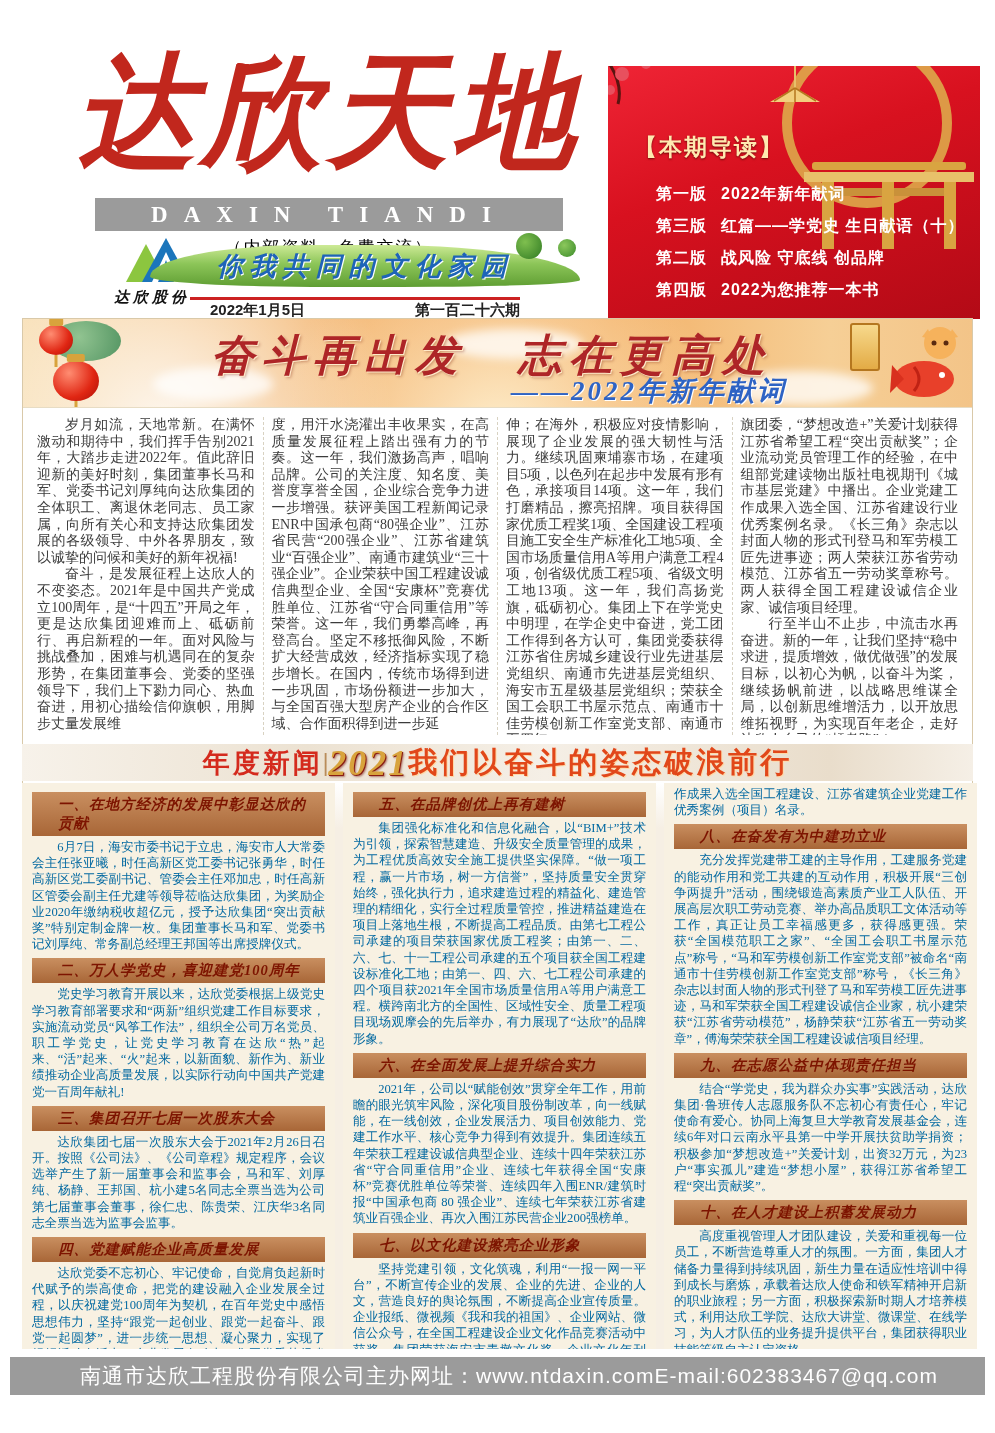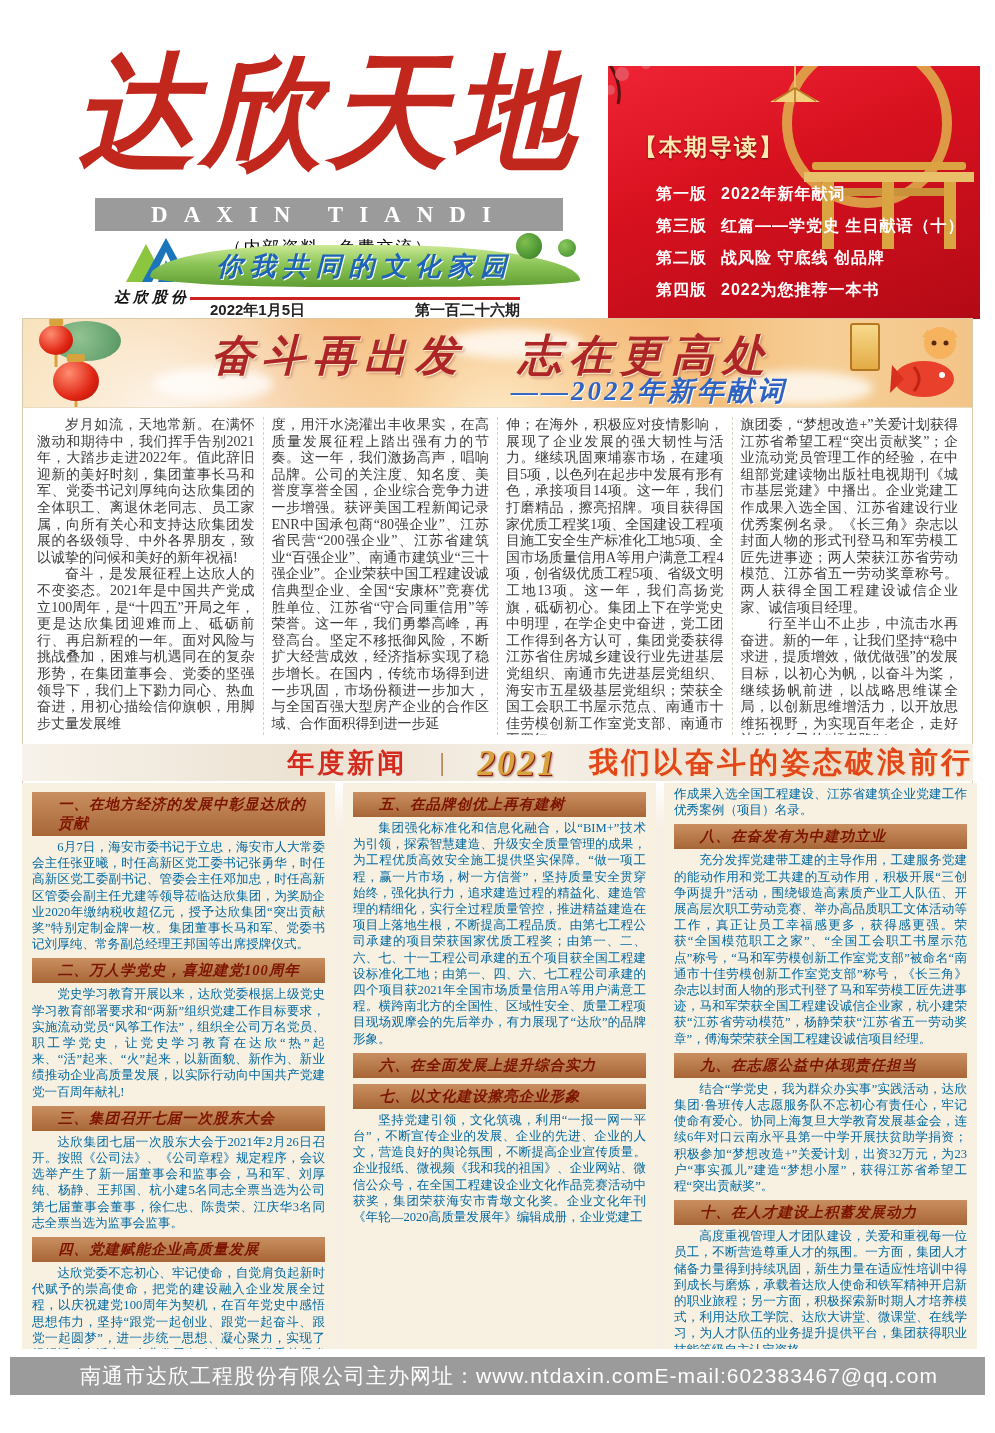--- a/index.html
+++ b/index.html
@@ -75,21 +75,21 @@
   .article{display:flex;height:318px;padding:9px 6px;box-sizing:content-box;
      border-top:1px solid #e7dcc4;}
   .acol{flex:1;padding:0 8px;overflow:hidden;border-right:1px dashed #d8d2c2;}
   .acol:last-child{border-right:none;}
   .article p{margin:0;font-size:14px;line-height:16.6px;text-align:justify;color:#3c3c3c;}
   .article p.ind{text-indent:2em;}
 
   
   .news-banner{position:absolute;left:22px;top:744px;width:951px;height:37px;
      background:linear-gradient(90deg,#f7f2ea 0%,#ece2d2 30%,#f5efe6 55%,#e9ddcb 85%,#f5efe6 100%);
-     display:flex;align-items:center;justify-content:flex-end;gap:32px;overflow:hidden;}
+     display:flex;align-items:center;justify-content:center;gap:0;overflow:hidden;}
   .nb-label{color:#d42a1d;font-size:27px;font-weight:900;letter-spacing:3px;}
   .nb-pipe{color:#b98c5a;font-size:26px;font-weight:bold;}
   .nb-year{font-size:36px;font-weight:900;font-style:italic;color:#d8a33c;
      text-shadow:1px 1px 0 #8a1d12,2px 2px 2px rgba(120,20,10,.5);letter-spacing:2px;}
   .nb-title{font-size:29px;font-weight:900;color:#e1471a;letter-spacing:3px;
      text-shadow:1px 1px 0 #ffd9a8;}
 
   
   .news{position:absolute;left:22px;top:783px;width:955px;height:566px;display:flex;gap:8px;
      background:linear-gradient(180deg,#ffffff,#f6efe4 8%);}
@@ -235,20 +235,21 @@
       <p>党史学习教育开展以来，达欣党委根据上级党史学习教育部署要求和“两新”组织党建工作目标要求，实施流动党员“风筝工作法”，组织全公司万名党员、职工学党史，让党史学习教育在达欣“热”起来、“活”起来、“火”起来，以新面貌、新作为、新业绩推动企业高质量发展，以实际行动向中国共产党建党一百周年献礼!</p>
       <h3>三、集团召开七届一次股东大会</h3>
       <p>达欣集团七届一次股东大会于2021年2月26日召开。按照《公司法》、《公司章程》规定程序，会议选举产生了新一届董事会和监事会，马和军、刘厚纯、杨静、王邦国、杭小建5名同志全票当选为公司第七届董事会董事，徐仁忠、陈贵荣、江庆华3名同志全票当选为监事会监事。</p>
       <h3>四、党建赋能企业高质量发展</h3>
       <p>达欣党委不忘初心、牢记使命，自觉肩负起新时代赋予的崇高使命，把党的建设融入企业发展全过程，以庆祝建党100周年为契机，在百年党史中感悟思想伟力，坚持“跟党一起创业、跟党一起奋斗、跟党一起圆梦”，进一步统一思想、凝心聚力，实现了组织活动有活力、企业发展有动力。集团党委获得省住房城乡建设行业先进基层党组织、南通市先进基层党组织，流动党员管理工作特色做法被中组部《城市基层党建》栏目专题报道。</p>
     </div>
     <div class="ncol">
       <h3>五、在品牌创优上再有建树</h3>
       <p>集团强化标准化和信息化融合，以“BIM+”技术为引领，探索智慧建造、升级安全质量管理的成果，为工程优质高效安全施工提供坚实保障。“做一项工程，赢一片市场，树一方信誉”，坚持质量安全贯穿始终，强化执行力，追求建造过程的精益化、建造管理的精细化，实行全过程质量管控，推进精益建造在项目上落地生根，不断提高工程品质。由第七工程公司承建的项目荣获国家优质工程奖；由第一、二、六、七、十一工程公司承建的五个项目获全国工程建设标准化工地；由第一、四、六、七工程公司承建的四个项目获2021年全国市场质量信用A等用户满意工程。横跨南北方的全国性、区域性安全、质量工程项目现场观摩会的先后举办，有力展现了“达欣”的品牌形象。</p>
       <h3>六、在全面发展上提升综合实力</h3>
+      <p>2021年，公司以“赋能创效”贯穿全年工作，用前瞻的眼光筑牢风险，深化项目股份制改革，向一线赋能，在一线创效，企业发展活力、项目创效能力、党建工作水平、核心竞争力得到有效提升。集团连续五年荣获工程建设诚信典型企业、连续十四年荣获江苏省“守合同重信用”企业、连续七年获得全国“安康杯”竞赛优胜单位等荣誉、连续四年入围ENR/建筑时报“中国承包商 80 强企业”、连续七年荣获江苏省建筑业百强企业、再次入围江苏民营企业200强榜单。</p>
       <h3>七、以文化建设擦亮企业形象</h3>
       <p>坚持党建引领，文化筑魂，利用“一报一网一平台”，不断宣传企业的发展、企业的先进、企业的人文，营造良好的舆论氛围，不断提高企业宣传质量。企业报纸、微视频《我和我的祖国》、企业网站、微信公众号，在全国工程建设企业文化作品竞赛活动中获奖，集团荣获海安市青墩文化奖。企业文化年刊《年轮—2020高质量发展年》编辑成册，企业党建工</p>
     </div>
     <div class="ncol">
       <p class="cont">作成果入选全国工程建设、江苏省建筑企业党建工作优秀案例（项目）名录。</p>
       <h3>八、在奋发有为中建功立业</h3>
       <p>充分发挥党建带工建的主导作用，工建服务党建的能动作用和党工共建的互动作用，积极开展“三创争两提升”活动，围绕锻造高素质产业工人队伍、开展高层次职工劳动竞赛、举办高品质职工文体活动等工作，真正让员工幸福感更多，获得感更强。荣获“全国模范职工之家”、“全国工会职工书屋示范点”称号，“马和军劳模创新工作室党支部”被命名“南通市十佳劳模创新工作室党支部”称号，《长三角》杂志以封面人物的形式刊登了马和军劳模工匠先进事迹，马和军荣获全国工程建设诚信企业家，杭小建荣获“江苏省劳动模范”，杨静荣获“江苏省五一劳动奖章”，傅海荣荣获全国工程建设诚信项目经理。</p>
       <h3>九、在志愿公益中体现责任担当</h3>
       <p>结合“学党史，我为群众办实事”实践活动，达欣集团·鲁班传人志愿服务队不忘初心有责任心，牢记使命有爱心。协同上海复旦大学教育发展基金会，连续6年对口云南永平县第一中学开展扶贫助学捐资；积极参加“梦想改造+”关爱计划，出资32万元，为23户“事实孤儿”建造“梦想小屋”，获得江苏省希望工程“突出贡献奖”。</p>
       <h3>十、在人才建设上积蓄发展动力</h3>

